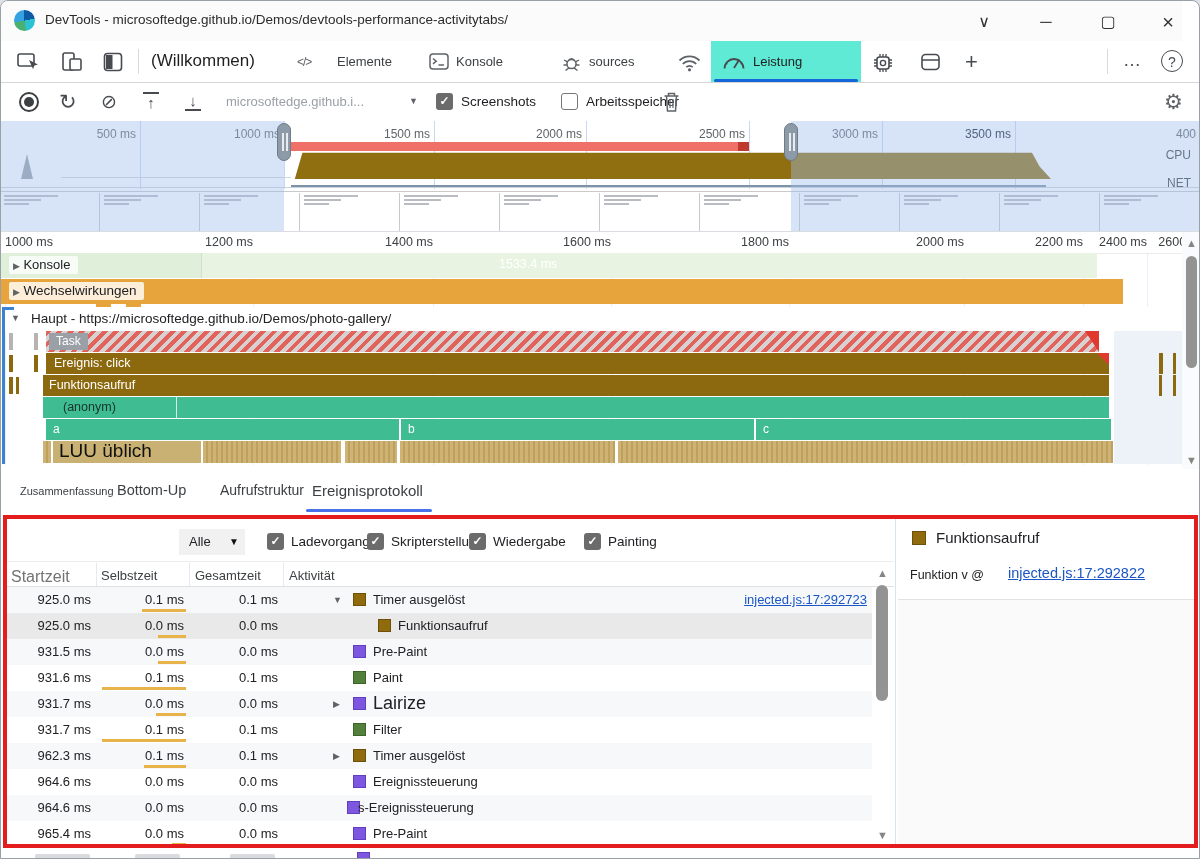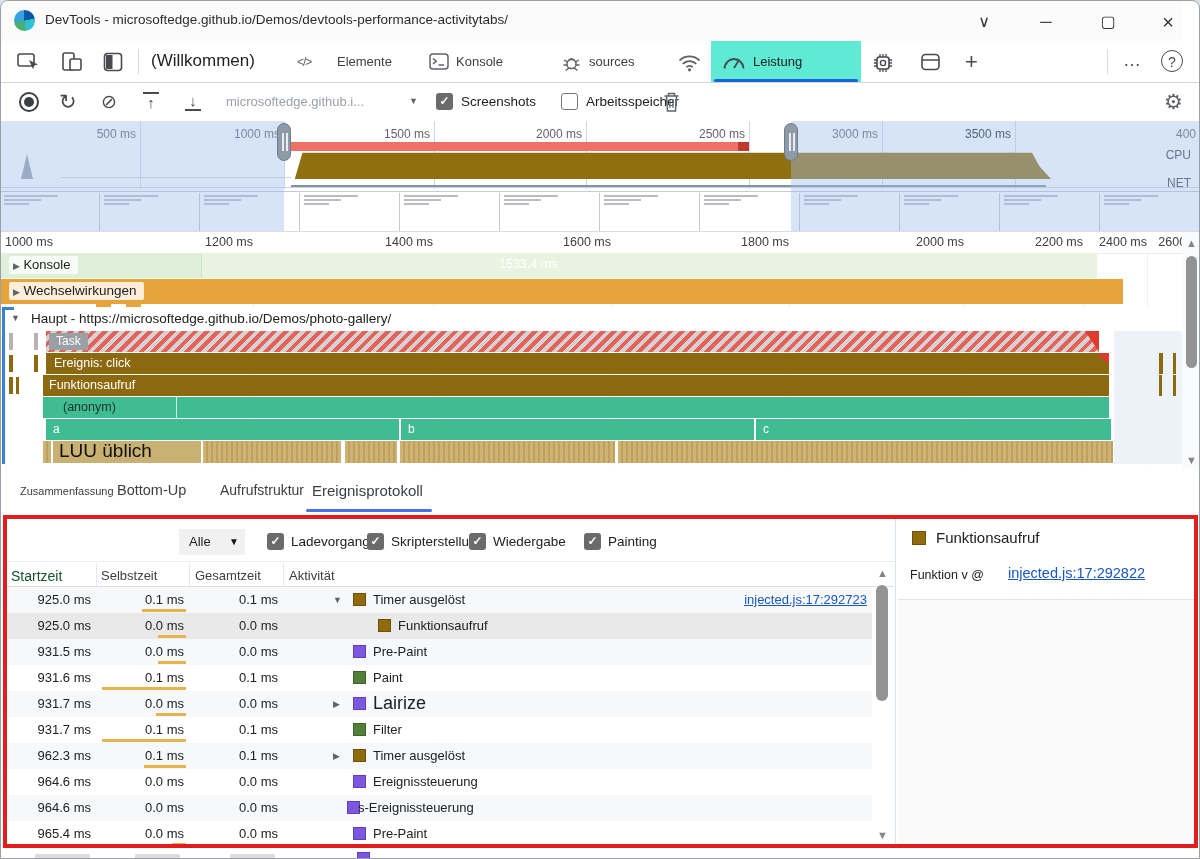--- a/index.html
+++ b/index.html
@@ -405,21 +405,21 @@
         <div style="position: absolute; left: 386px; top: 15px; font-size: 13.5px; color: rgb(32, 33, 36); white-space: nowrap;">Skripterstellung</div>
         <div style="position: absolute; left: 464px; top: 14px; width: 17px; height: 17px; border-radius: 3px; background: rgb(107, 107, 107); color: rgb(255, 255, 255); font-size: 12px; font-weight: bold; text-align: center; line-height: 17px;">✓</div>
         <div style="position: absolute; left: 488px; top: 15px; font-size: 13.5px; color: rgb(32, 33, 36); white-space: nowrap;">Wiedergabe</div>
         <div style="position: absolute; left: 579px; top: 14px; width: 17px; height: 17px; border-radius: 3px; background: rgb(107, 107, 107); color: rgb(255, 255, 255); font-size: 12px; font-weight: bold; text-align: center; line-height: 17px;">✓</div>
         <div style="position: absolute; left: 603px; top: 15px; font-size: 13.5px; color: rgb(32, 33, 36); white-space: nowrap;">Painting</div>
       </div>
     <div class="abs" style="left:0;top:42px;width:889px;height:1px;background:#ececec;"></div>
   </div>
 
   <div id="table-head">
-      <div style="position: absolute; left: 10px; top: 567px; font-size: 14px; color: #14532d; white-space: nowrap;">Startzeit</div>
+      <div style="position: absolute; left: 10px; top: 567px; font-size: 16px; color: #737373; white-space: nowrap;">Startzeit</div>
       <div style="position: absolute; left: 100px; top: 567px; font-size: 13px; color: rgb(60, 64, 67); white-space: nowrap;">Selbstzeit</div>
       <div style="position: absolute; left: 194px; top: 567px; font-size: 13px; color: rgb(60, 64, 67); white-space: nowrap;">Gesamtzeit</div>
       <div style="position: absolute; left: 288px; top: 567px; font-size: 13px; color: rgb(60, 64, 67); white-space: nowrap;">Aktivität</div>
     </div>
   <div class="colsep" style="left:95px;"></div>
   <div class="colsep" style="left:188px;"></div>
   <div class="colsep" style="left:282px;"></div>
   <div class="abs" style="left:4px;top:585px;width:889px;height:1px;background:#e0e0e0;"></div>
   <div id="table-rows">
       <div style="position: absolute; left: 4px; top: 586px; width: 867px; height: 26px; background: rgb(246, 248, 250);">

